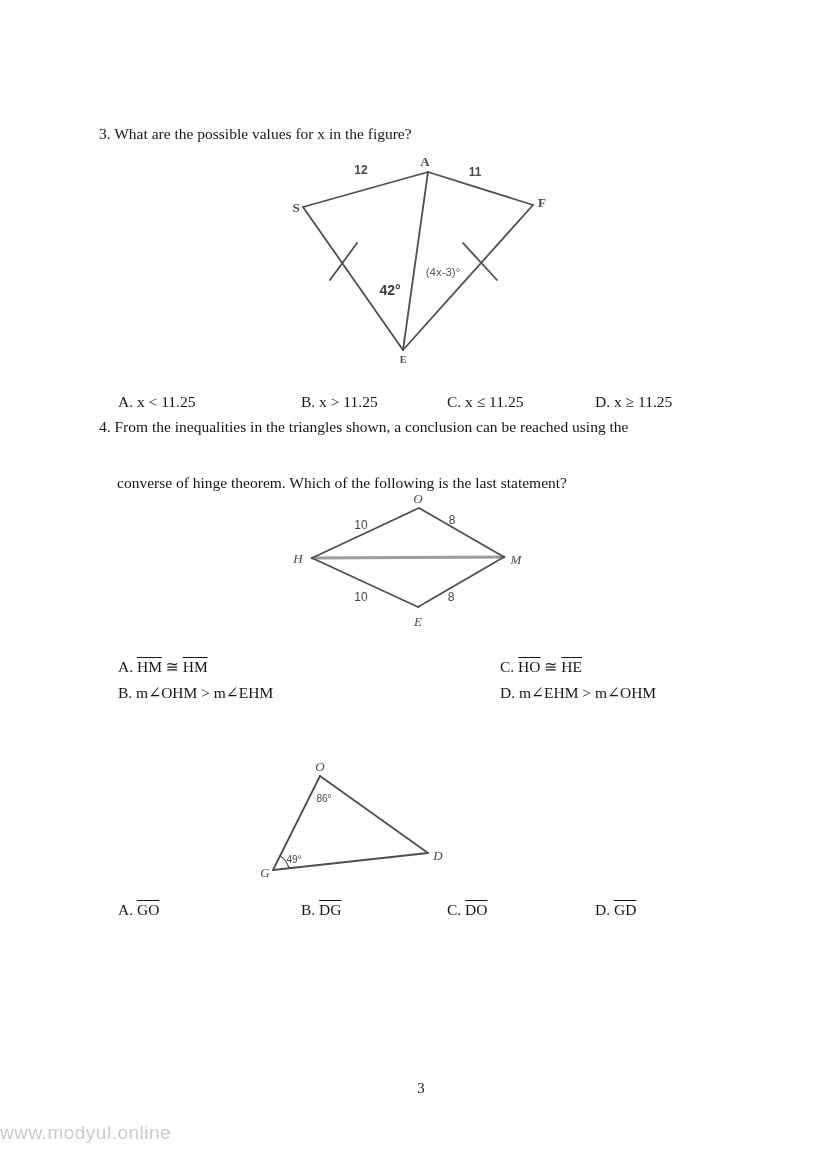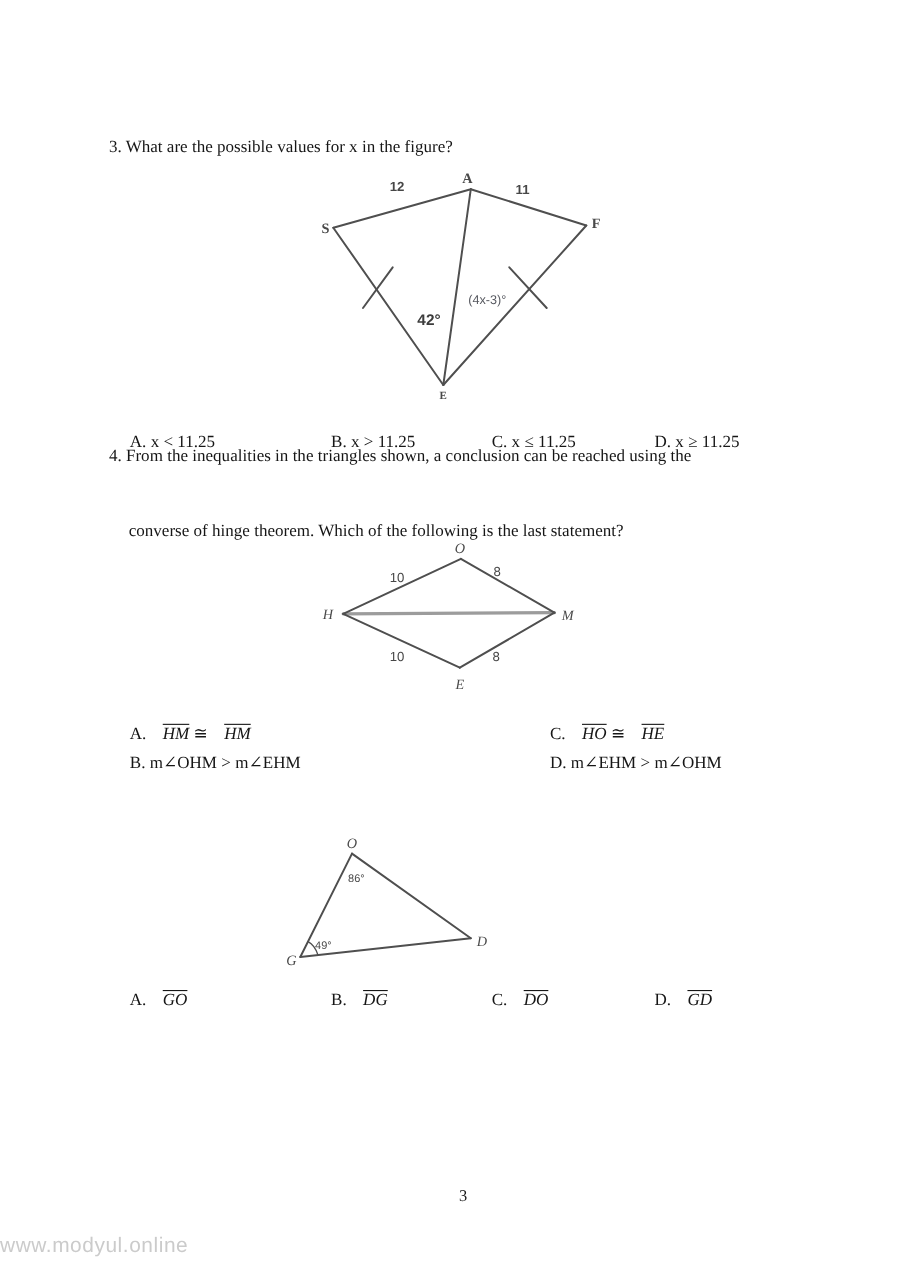--- a/index.html
+++ b/index.html
@@ -9,21 +9,21 @@
     overflow:hidden;
     padding-left:16px;
   }
   .q-text {
     position:absolute; font-size:15.5px; white-space:nowrap; color:#161616;
   }
   .opt {
     position:absolute; font-size:15.5px; white-space:nowrap; color:#161616;
   }
   .opt .ov, .ov {
-    font-style:italic; text-decoration:overline;margin-left:11px;
+    text-decoration:overline;
   }
   .fig { position:absolute; }
   .fig line, .fig path { stroke:#4f4f4f; stroke-width:1.8; fill:none; stroke-linecap:round; }
   .fig .gray-diag { stroke:#9c9c9c; stroke-width:3; }
   .fig text {
     font-family:"Liberation Serif","DejaVu Serif",serif; fill:#4a4a4a; font-size:13px;
   }
   .fig text.vletter { font-style:italic; fill:#4a4a4a; }
   .fig text.num { font-family:"Liberation Sans","DejaVu Sans",sans-serif; font-size:12px; fill:#474747; font-weight:bold; }
   .fig text.bignum { font-size:14px; font-weight:bold; fill:#3c3c3c; font-family:"Liberation Sans","DejaVu Sans",sans-serif; }
@@ -62,21 +62,21 @@
     <text x="192" y="26" text-anchor="middle" class="num">11</text>
     <text x="107" y="145" text-anchor="middle" class="bignum">42°</text>
     <text x="160" y="126" text-anchor="middle" class="num" style="font-weight:normal; font-size:11.5px; fill:#56585f;">(4x-3)°</text>
   </svg>
 
   <span class="opt" style="left:118px; top:393px;">A. x &lt; 11.25</span>
   <span class="opt" style="left:301px; top:393px;">B. x &gt; 11.25</span>
   <span class="opt" style="left:447px; top:393px;">C. x ≤ 11.25</span>
   <span class="opt" style="left:595px; top:393px;">D. x ≥ 11.25</span>
 
-  <div class="q-text" style="left:99px; top:406px;">4. From the inequalities in the triangles shown, a conclusion can be reached using the</div>
+  <div class="q-text" style="left:99px; top:418px;">4. From the inequalities in the triangles shown, a conclusion can be reached using the</div>
   <div class="q-text" style="left:117px; top:442px;margin-top:32px;">converse of hinge theorem. Which of the following is the last statement?</div>
 
   <svg class="fig" style="left:290px; top:490px;" width="245" height="142" viewBox="0 0 245 142">
     <line class="gray-diag" x1="22" y1="68" x2="214" y2="67"></line>
     <line x1="22" y1="68" x2="129" y2="18"></line>
     <line x1="129" y1="18" x2="214" y2="67"></line>
     <line x1="22" y1="68" x2="128" y2="117"></line>
     <line x1="128" y1="117" x2="214" y2="67"></line>
     <text x="8" y="73" text-anchor="middle" class="vletter">H</text>
     <text x="128" y="13" text-anchor="middle" class="vletter">O</text>

